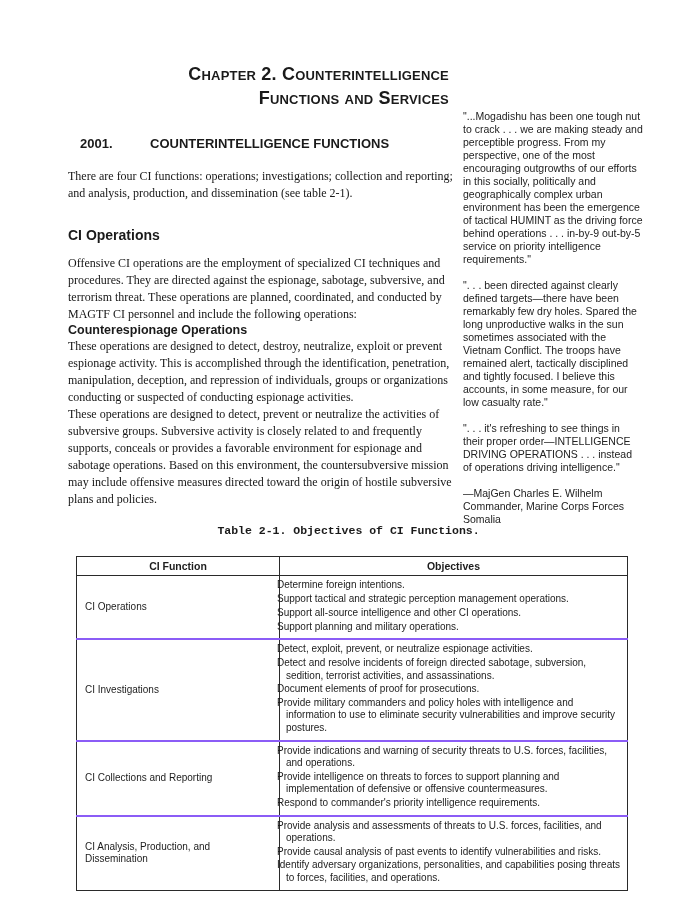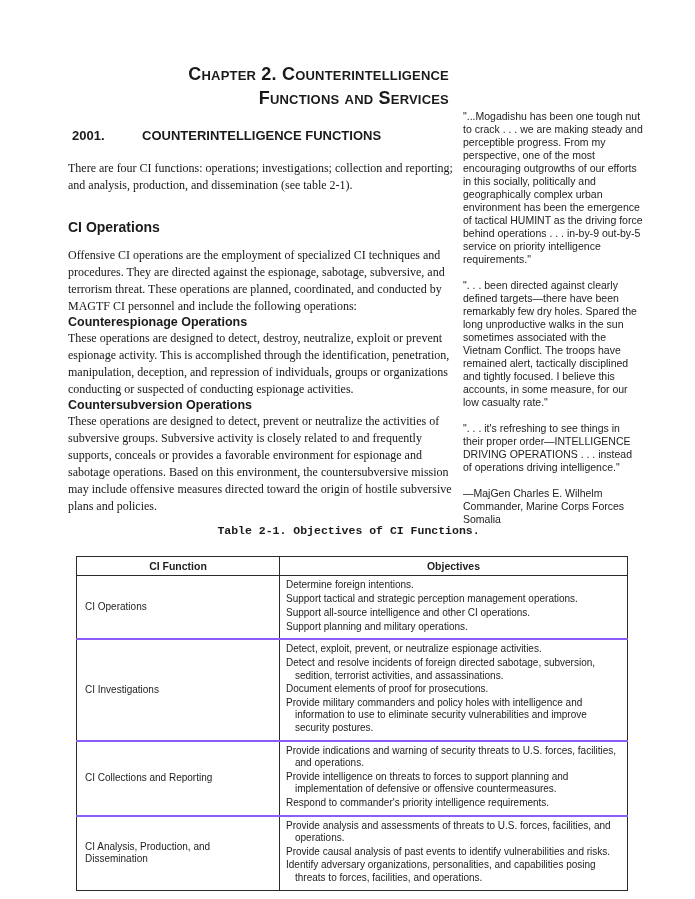--- a/index.html
+++ b/index.html
@@ -20,21 +20,21 @@
     font-variant:small-caps;
     font-size:18px;
     line-height:24px;
     letter-spacing:0.2px;
   }
   
   .left-col{
     position:absolute;top:124px;left:68px;width:394px;
   }
   .section-heading{
-    margin:4px;
+    margin:12px;
     font-family:"Liberation Sans", sans-serif;
     font-weight:bold;font-size:13px;line-height:16px;
   }
   .section-num{display:inline-block;min-width:70px;}
   .body-text{
     margin:0;
     font-size:12px;line-height:17px;
     color:#161616;
   }
   .intro{margin-top:16px;}
@@ -86,21 +86,20 @@
   td.fn{
     width:190px;
     padding:4px 4px 4px 8px;
     vertical-align:middle;
   }
   td.obj-cell{
     padding:3px 5px 4px 6px;
     vertical-align:top;
   }
   .obj{
-    padding-left:9px;
     text-indent:-9px;
     margin:0 0 1.5px 0;
   }
 </style>
 </head>
 <body>
 
 <div class="page">
 
   <header class="chapter-title">
@@ -112,21 +111,20 @@
     <h2 class="section-heading"><span class="section-num">2001.</span><span>COUNTERINTELLIGENCE FUNCTIONS</span></h2>
 
     <p class="body-text intro">There are four CI functions: operations; investigations; collection and reporting; and analysis, production, and dissemination (see table 2-1).</p>
 
     <h3 class="h-major">CI Operations</h3>
     <p class="body-text after-major">Offensive CI operations are the employment of specialized CI techniques and procedures. They are directed against the espionage, sabotage, subversive, and terrorism threat. These operations are planned, coordinated, and conducted by MAGTF CI personnel and include the following operations:</p>
 
     <h4 class="h-minor">Counterespionage Operations</h4>
     <p class="body-text">These operations are designed to detect, destroy, neutralize, exploit or prevent espionage activity. This is accomplished through the identification, penetration, manipulation, deception, and repression of individuals, groups or organizations conducting or suspected of conducting espionage activities.</p>
 
-    <h4 class="h-minor">Countersubversion Operations</h4>
     <p class="body-text">These operations are designed to detect, prevent or neutralize the activities of subversive groups. Subversive activity is closely related to and frequently supports, conceals or provides a favorable environment for espionage and sabotage operations. Based on this environment, the countersubversive mission may include offensive measures directed toward the origin of hostile subversive plans and policies.</p>
   </main>
 
   <aside class="sidebar">
     <p>"...Mogadishu has been one tough nut to crack . . . we are making steady and perceptible progress. From my perspective, one of the most encouraging outgrowths of our efforts in this socially, politically and geographically complex urban environment has been the emergence of tactical HUMINT as the driving force behind operations . . . in-by-9 out-by-5 service on priority intelligence requirements."</p>
     <p>". . . been directed against clearly defined targets—there have been remarkably few dry holes. Spared the long unproductive walks in the sun sometimes associated with the Vietnam Conflict. The troops have remained alert, tactically disciplined and tightly focused. I believe this accounts, in some measure, for our low casualty rate."</p>
     <p>". . . it's refreshing to see things in their proper order—INTELLIGENCE DRIVING OPERATIONS . . . instead of operations driving intelligence."</p>
     <div class="attr">
       <div>—MajGen Charles E. Wilhelm</div>
       <div>Commander, Marine Corps Forces</div>

